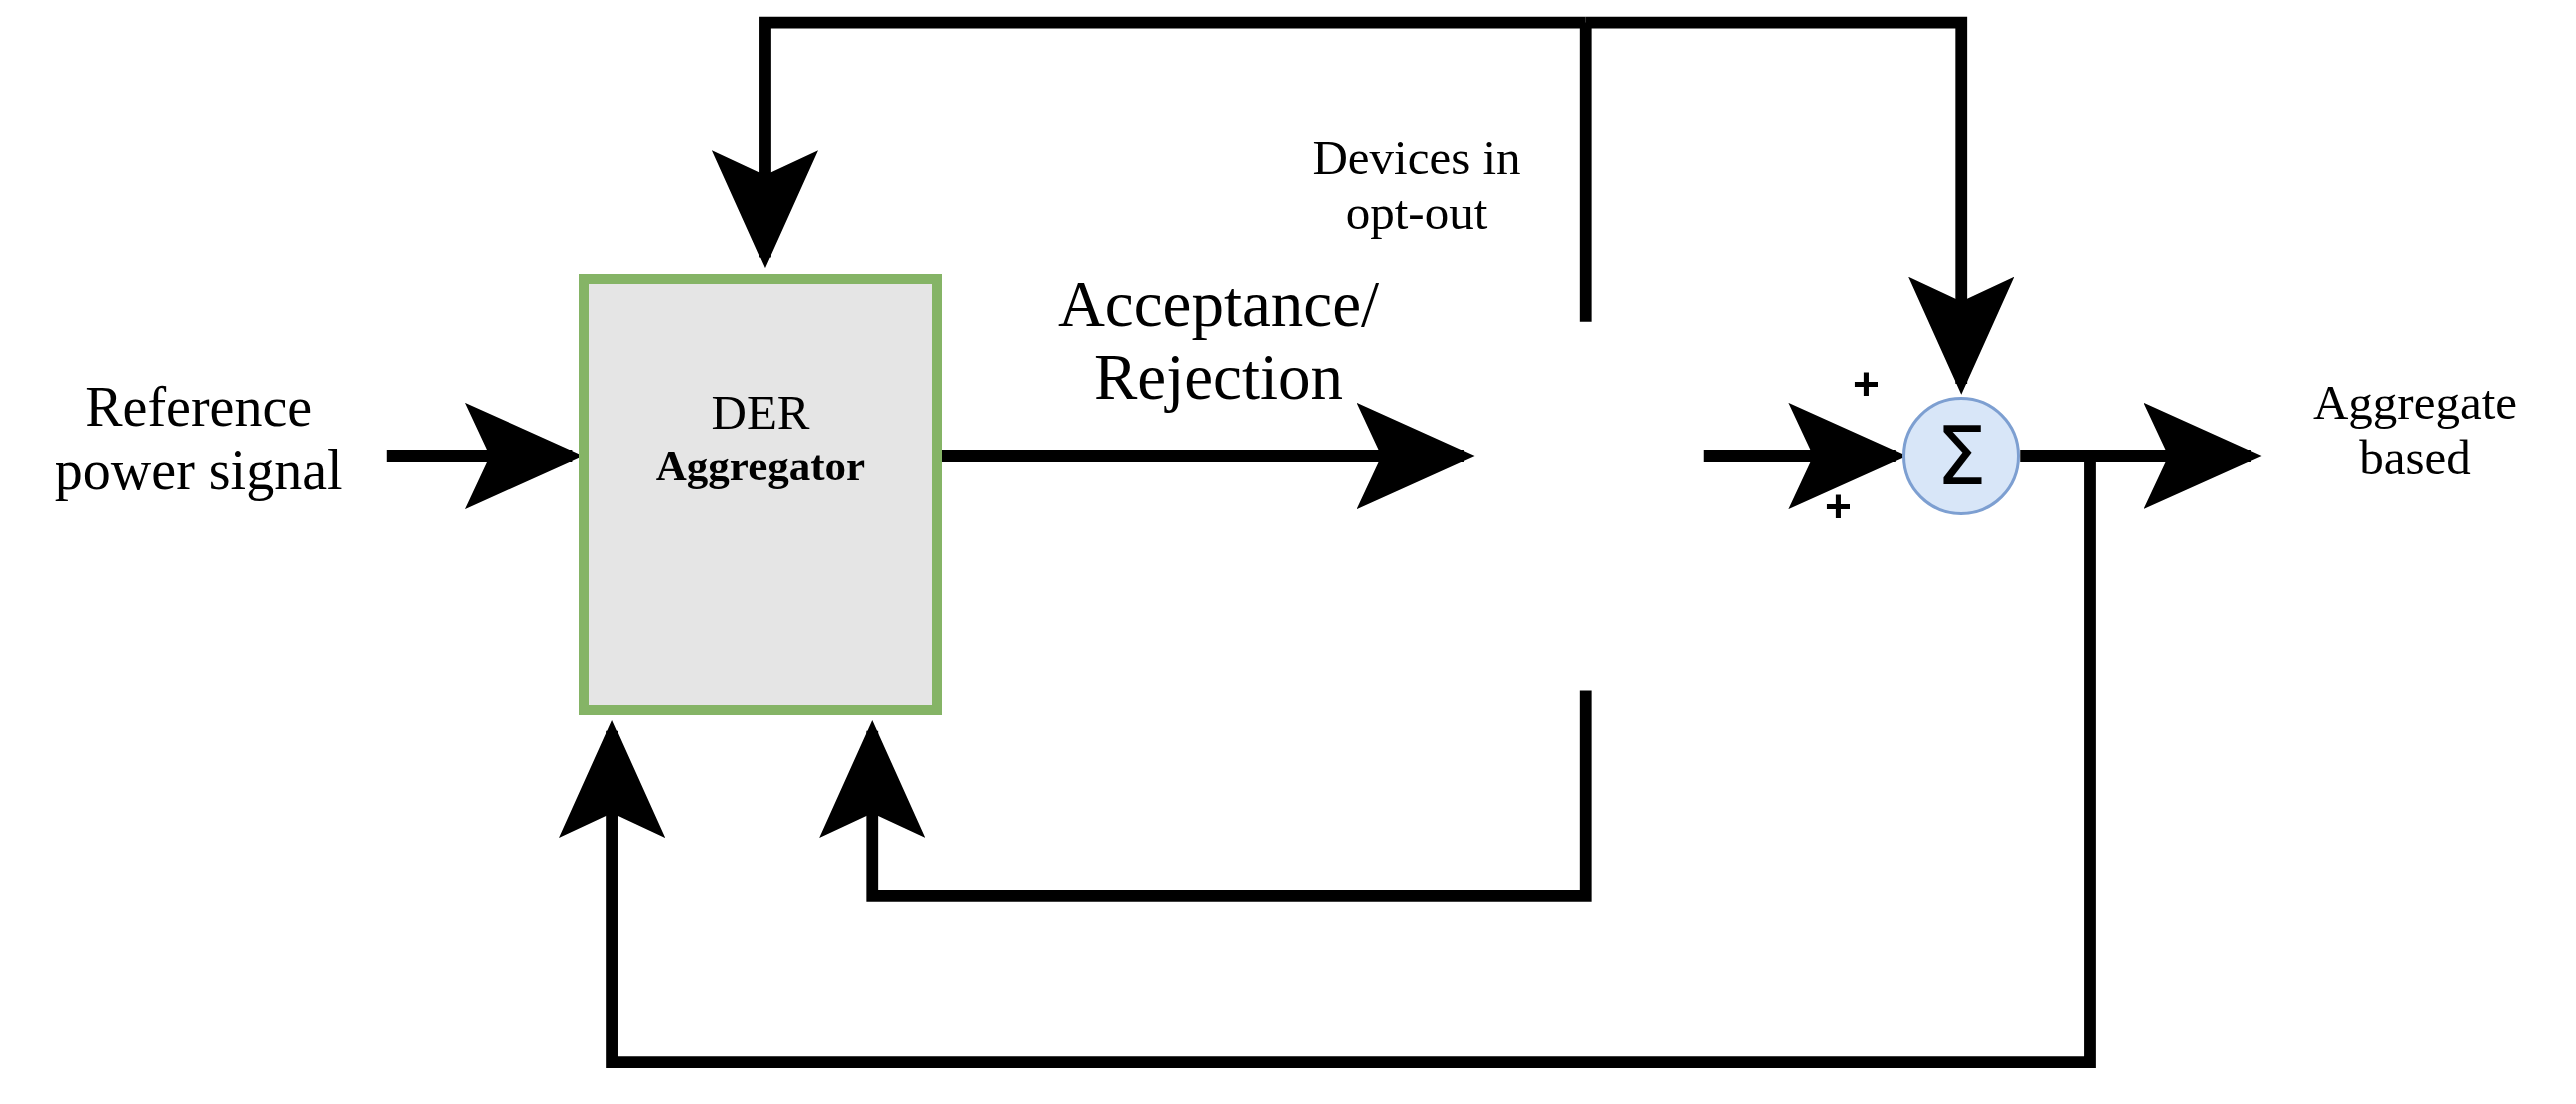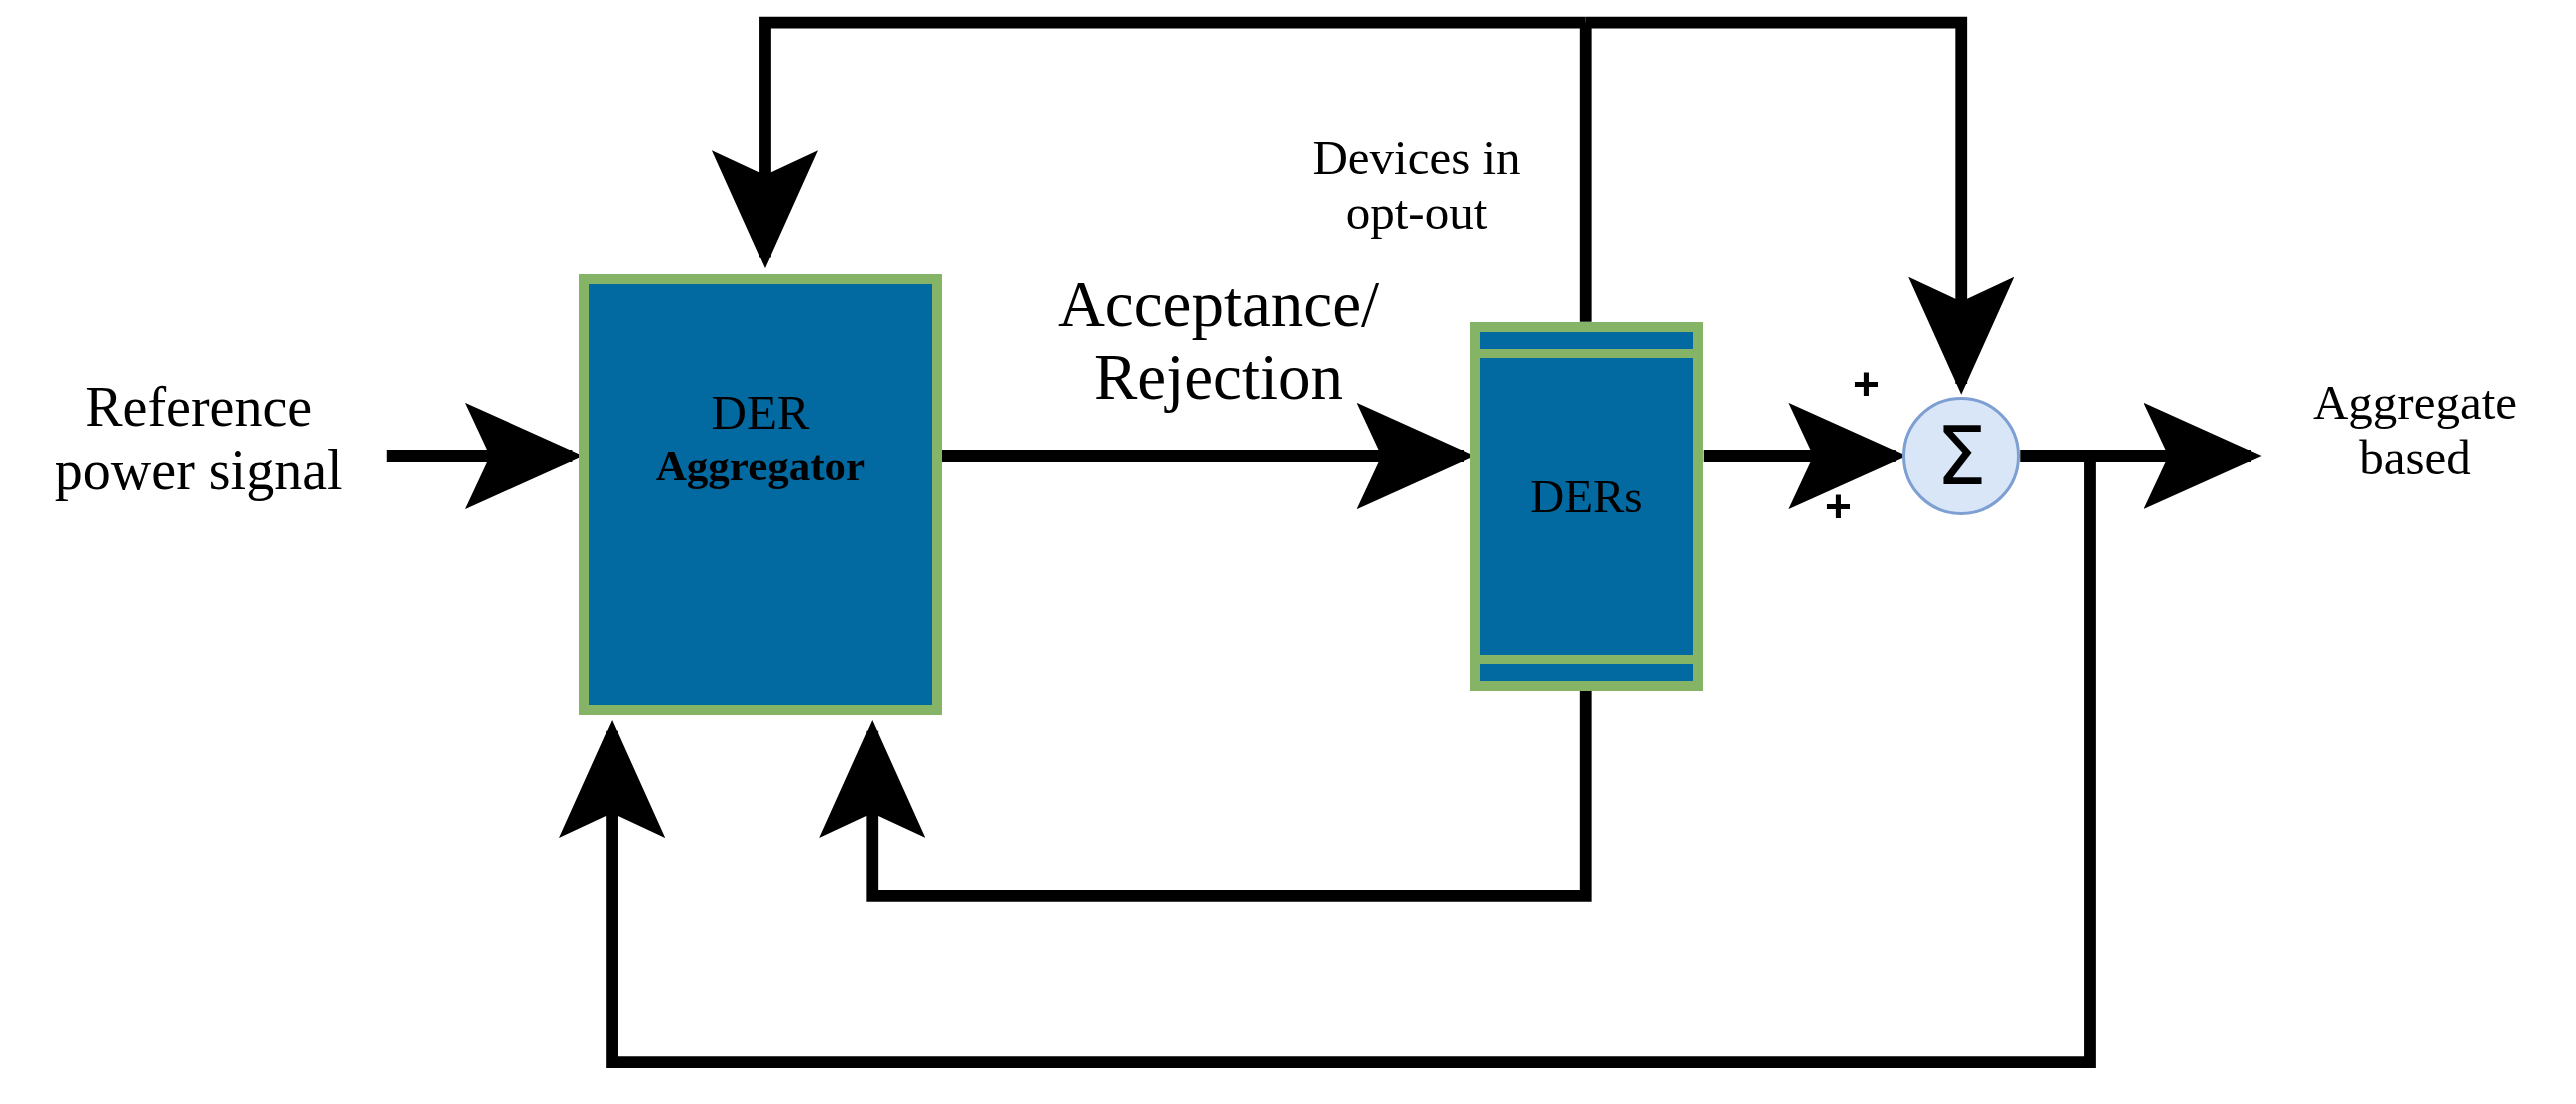--- a/index.html
+++ b/index.html
@@ -5,21 +5,21 @@
 <style>
   html,body{margin:0;padding:0;background:#ffffff;}
   body{font-family:"Liberation Serif","DejaVu Serif",serif;}
   #stage{position:relative;width:2576px;height:1104px;background:#ffffff;overflow:hidden;}
   svg#wires{position:absolute;left:0;top:0;width:2576px;height:1104px;}
 
   .lbl{position:absolute;color:#000;font-family:"Liberation Serif","DejaVu Serif",serif;
        line-height:1.12;text-align:center;white-space:pre-line;}
 
   
-  .gbox{position:absolute;background:#0369a1;border:10.2px solid #85b466;box-sizing:border-box;}
+  .gbox{position:absolute;background:#e5e5e5;border:10.2px solid #85b466;box-sizing:border-box;}
   .gbox .btxt{position:absolute;left:0;right:0;text-align:center;color:#000;}
 
   #der-aggregator{left:579px;top:274px;width:363px;height:441px;}
   #ders{left:1470px;top:322px;width:233px;height:369px;}
   
   .band{position:absolute;left:0;right:0;height:9px;background:#85b466;}
   .band.top{top:16.6px;}
   .band.bot{bottom:16.6px;}
 
   
@@ -60,25 +60,20 @@
 
       <path d="M3895,850 L3895,1980 L1140,1980 L1140,1362" marker-end="url(#ah)"></path>
     </g>
   </svg>
 
   <div class="gbox" id="der-aggregator">
     <div class="btxt" style="top:100px;font-size:49px;">DER</div>
     <div class="btxt" style="top:157px;font-size:43px;font-weight:bold;">Aggregator</div>
   </div>
 
-  <div class="gbox" id="ders">
-    <div class="band top"></div>
-    <div class="band bot"></div>
-    <div class="btxt" style="top:137px;font-size:47px;">DERs</div>
-  </div>
 
   <div id="sum-node">
     <div id="sum-glyph">Σ</div>
   </div>
   <div class="plus" style="left:1853px;top:361px;">+</div>
   <div class="plus" style="left:1825px;top:483px;">+</div>
 
   <div class="lbl" style="left:10.7px;top:376px;width:376px;font-size:56px;">Reference
 power signal</div>
 

